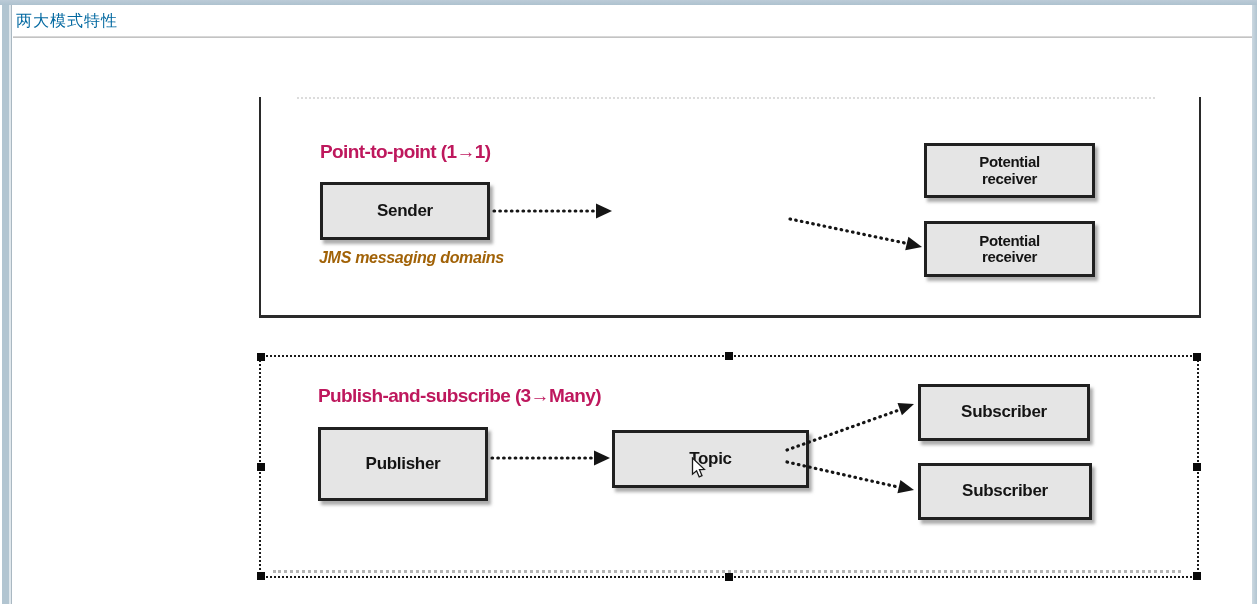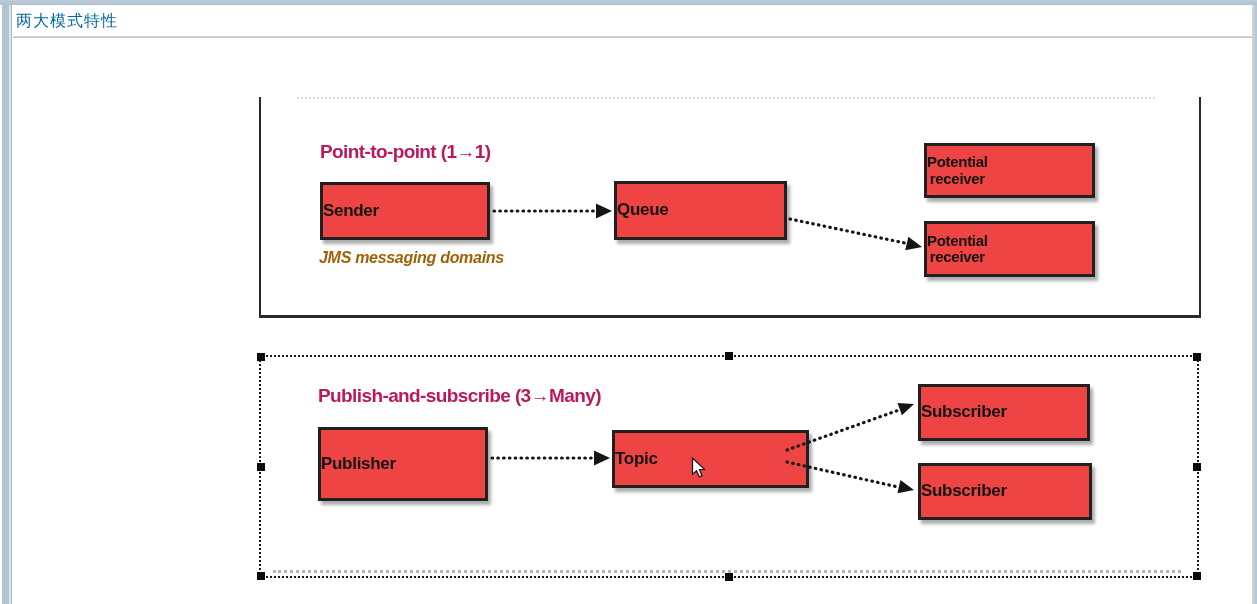--- a/index.html
+++ b/index.html
@@ -14,23 +14,23 @@
               background:linear-gradient(90deg,#cdd9e1,#b2c5d1);}
   .titlebar-text{position:absolute;left:16px;top:11px;font-family:"Liberation Serif",serif;
                  font-size:16px;color:#0369a1;letter-spacing:1px;}
   .title-rule{position:absolute;left:13px;right:5px;top:36px;height:2px;
               background:linear-gradient(#e2e2e2,#b9b9b9);}
 
   
   .fig{position:absolute;}
   .fig-heading{position:absolute;font-size:19px;font-weight:bold;color:#be185d;
                letter-spacing:-0.6px;white-space:nowrap;}
-  .node{position:absolute;background:#ef4444;border:3px solid #202020;
+  .node{position:absolute;background:#e5e5e5;border:3px solid #202020;
         box-shadow:3px 4px 3px rgba(105,105,105,0.55);
-        display:flex;align-items:center;justify-content:flex-start;box-sizing:border-box;}
+        display:flex;align-items:center;justify-content:center;box-sizing:border-box;}
   .node span{font-weight:bold;font-size:17px;color:#141414;letter-spacing:-0.3px;
              text-align:center;line-height:1.08;white-space:pre-line;}
   .node.small span{font-size:15px;}
   .fig-caption{position:absolute;font-style:italic;font-weight:bold;font-size:16px;
                color:#a16207;letter-spacing:-0.3px;white-space:nowrap;}
   .arrows{position:absolute;left:0;top:0;pointer-events:none;}
 
   
   .frame1{left:259px;top:97px;width:942px;height:221px;box-sizing:border-box;
           border-left:2px solid #2a2a2a;border-right:2px solid #2a2a2a;
@@ -64,23 +64,20 @@
 
   <div class="fig frame1">
     <div class="frame1-topline"></div>
 
     <div class="fig-heading" style="left:59px;top:44px">Point-to-point (1→1)</div>
 
     <div class="node" style="left:59px;top:85px;width:170px;height:58px">
       <span>Sender</span>
     </div>
 
-    <div class="node" style="left:353px;top:84px;width:173px;height:59px">
-      <span>Queue</span>
-    </div>
 
     <div class="node small" style="left:663px;top:46px;width:171px;height:55px">
       <span>Potential
 receiver</span>
     </div>
 
     <div class="node small" style="left:663px;top:124px;width:171px;height:56px">
       <span>Potential
 receiver</span>
     </div>

